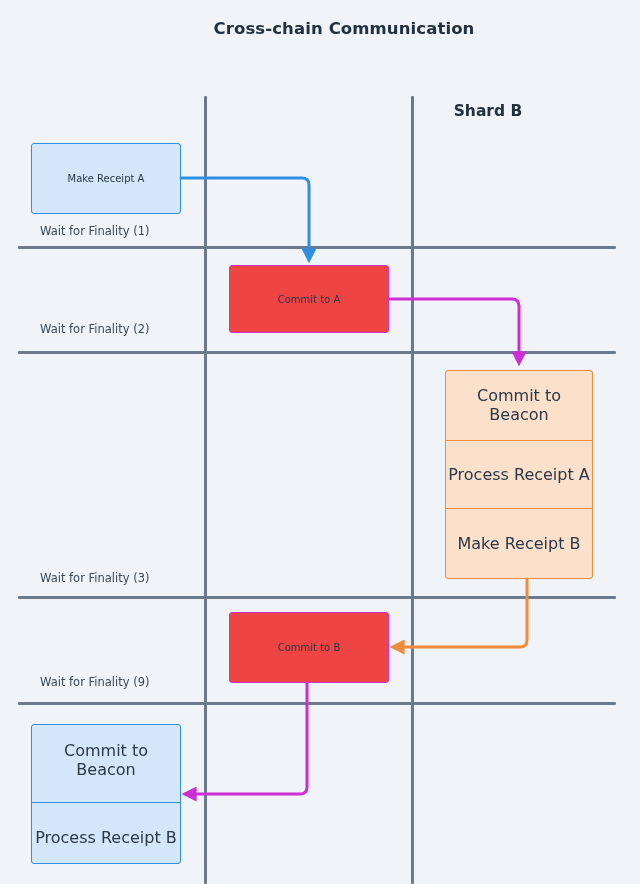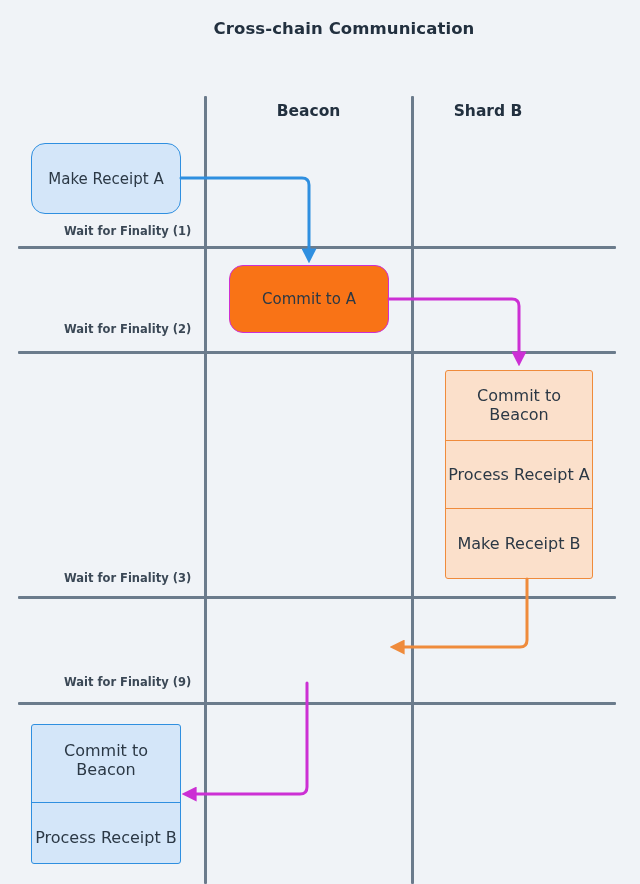--- a/index.html
+++ b/index.html
@@ -68,49 +68,48 @@
     border-radius: 1px;
   }
   .hrule.h1 { top: 246px; }
   .hrule.h2 { top: 351px; }
   .hrule.h3 { top: 596px; }
   .hrule.h4 { top: 702px; }
 
   
   .wait-label {
     position: absolute;
-    left: 64px;
+    left: 40px;
     font-size: 11.5px;
     color: #3b4856;
     white-space: nowrap;
-    font-weight: bold;
   }
   .wait-label.w1 { top: 224px; }
   .wait-label.w2 { top: 322px; }
   .wait-label.w3 { top: 571px; }
   .wait-label.w4 { top: 675px; }
 
   
   .node {
     position: absolute;
     box-sizing: border-box;
     display: flex;
     align-items: center;
     justify-content: center;
-    font-size: 15px;
+    font-size: 10px;
     color: #2b3845;
-    border-radius: 14px;
+    border-radius: 3px;
     text-align: center;
   }
   .node.blue {
     background: #d4e6f9;
     border: 1.6px solid #2f8fe0;
   }
   .node.pink {
-    background: #f97316;
+    background: #ef4444;
     border: 1.6px solid #cc2fd4;
   }
 
   
   .stack {
     position: absolute;
     box-sizing: border-box;
     border-radius: 3px;
     overflow: hidden;
   }
@@ -147,38 +146,38 @@
     pointer-events: none;
   }
 </style>
 </head>
 <body>
 
 <div id="diagram">
 
   <div class="title">Cross-chain Communication</div>
 
-  <div class="col-header b">Beacon</div>
   <div class="col-header c">Shard B</div>
 
   <div class="vdiv v1"></div>
   <div class="vdiv v2"></div>
 
   <div class="hrule h1"></div>
   <div class="hrule h2"></div>
   <div class="hrule h3"></div>
   <div class="hrule h4"></div>
 
   <div class="wait-label w1">Wait for Finality (1)</div>
   <div class="wait-label w2">Wait for Finality (2)</div>
   <div class="wait-label w3">Wait for Finality (3)</div>
   <div class="wait-label w4">Wait for Finality (9)</div>
 
   <div class="node blue" id="node-make-receipt-a">Make Receipt A</div>
   <div class="node pink" id="node-commit-to-a">Commit to A</div>
+  <div class="node pink" id="node-commit-to-b">Commit to B</div>
 
   <div class="stack orange" id="stack-shard-b">
     <div class="cell">Commit to Beacon</div>
     <div class="cell">Process Receipt A</div>
     <div class="cell">Make Receipt B</div>
   </div>
 
   <div class="stack blue" id="stack-shard-a-bottom">
     <div class="cell">Commit to Beacon</div>
     <div class="cell">Process Receipt B</div>

